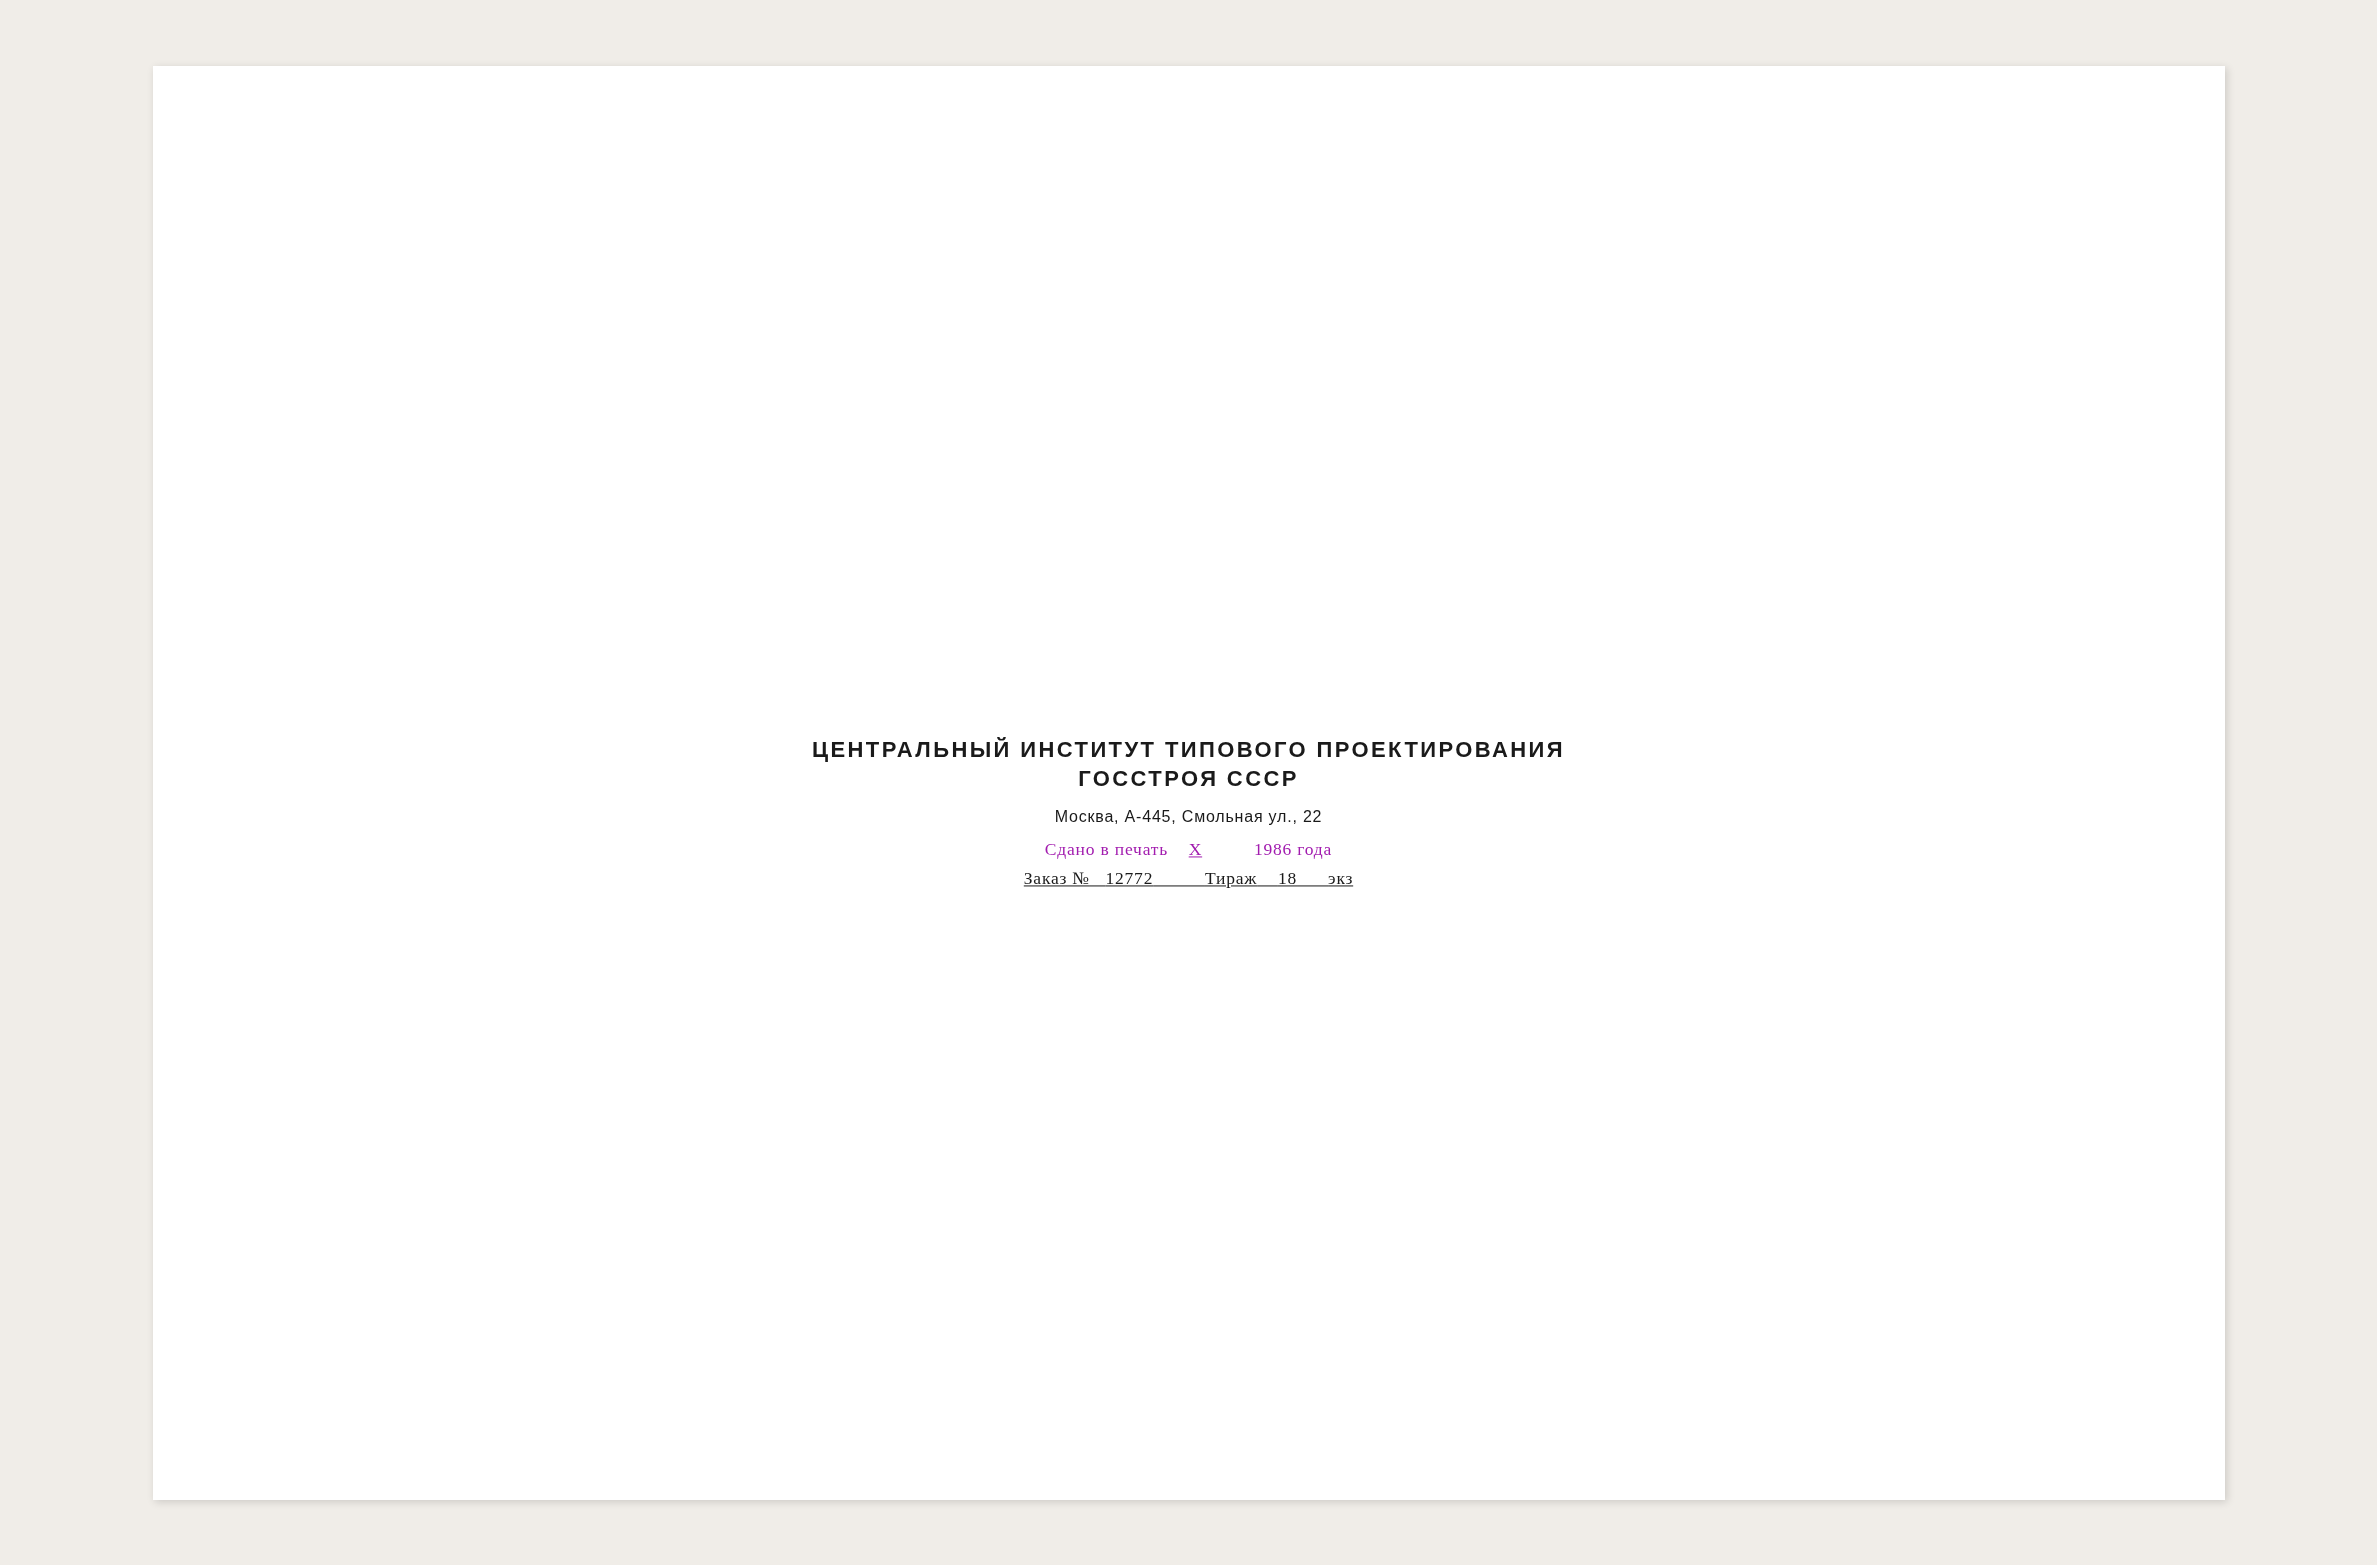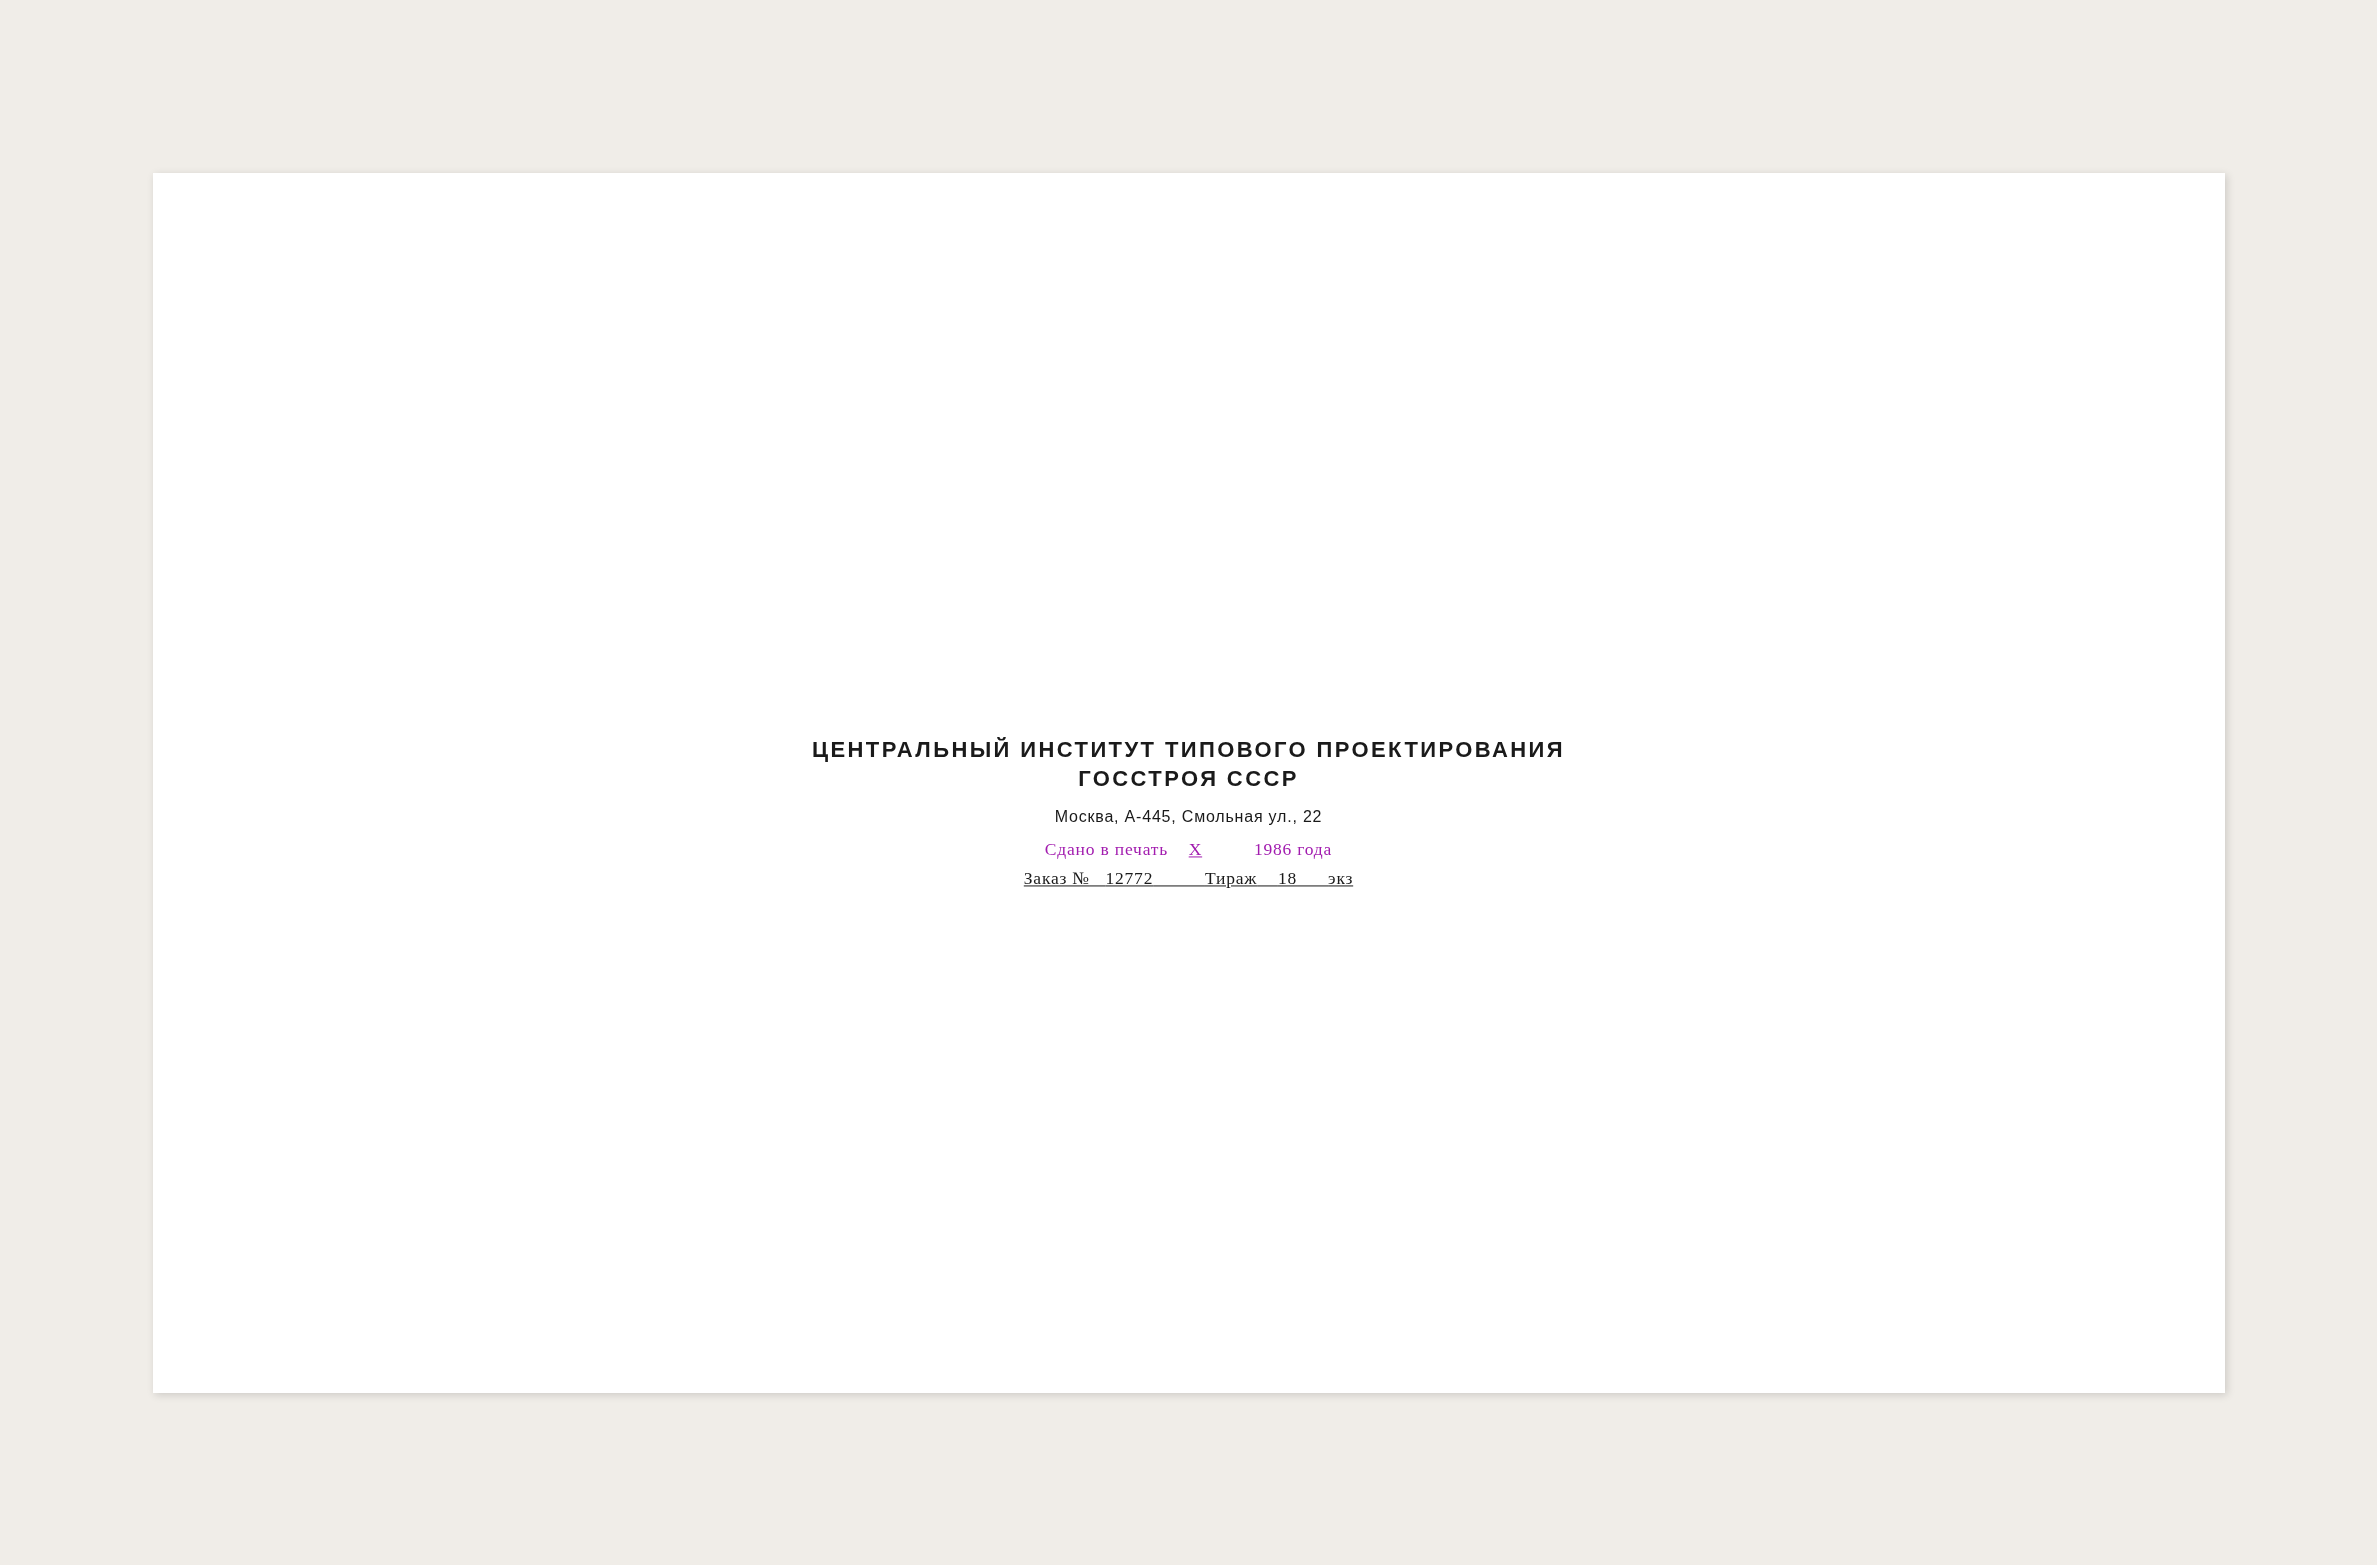--- a/index.html
+++ b/index.html
@@ -14,21 +14,21 @@
       height: 1566px;
       display: flex;
       align-items: center;
       justify-content: center;
       font-family: serif;
     }
 
     .page {
       background-color: #ffffff;
       width: 2072px;
-      height: 1220px;
+      height: 1434px;
       position: relative;
       box-shadow: 1.6px 1.6px 8px rgba(0,0,0,0.15);
       display: flex;
       flex-direction: column;
       align-items: center;
       justify-content: center;
     }
 
     .content-block {
       position: absolute;

